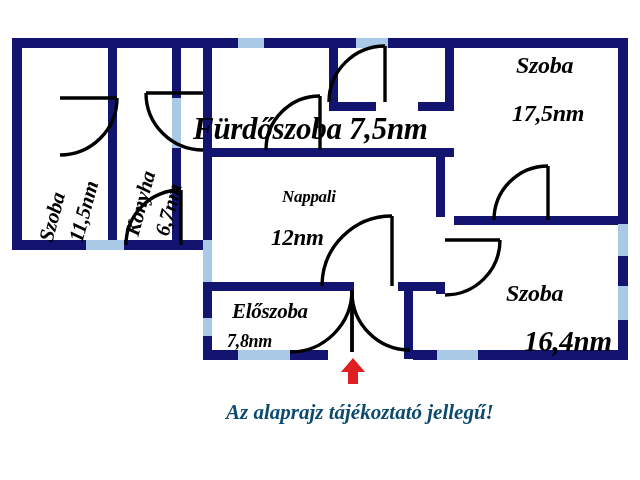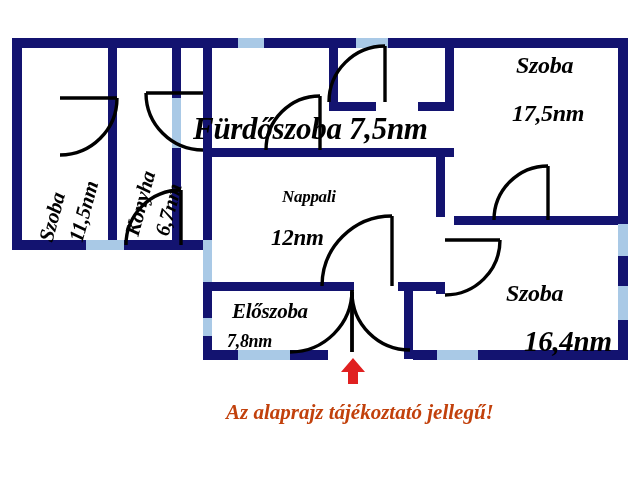--- a/index.html
+++ b/index.html
@@ -44,21 +44,21 @@
     transform-origin: left top;
   }
   #caption {
     position: absolute;
     left: 226px;
     top: 400px;
     font-family: "Liberation Serif", "DejaVu Serif", serif;
     font-weight: bold;
     font-style: italic;
     font-size: 21px;
-    color: #c2410c;
+    color: #0c4a6e;
     white-space: nowrap;
   }
 </style>
 </head>
 <body>
 
 <div id="floorplan-root">
 
   <svg id="plan-svg" viewBox="0 0 640 480" xmlns="http://www.w3.org/2000/svg">
 

